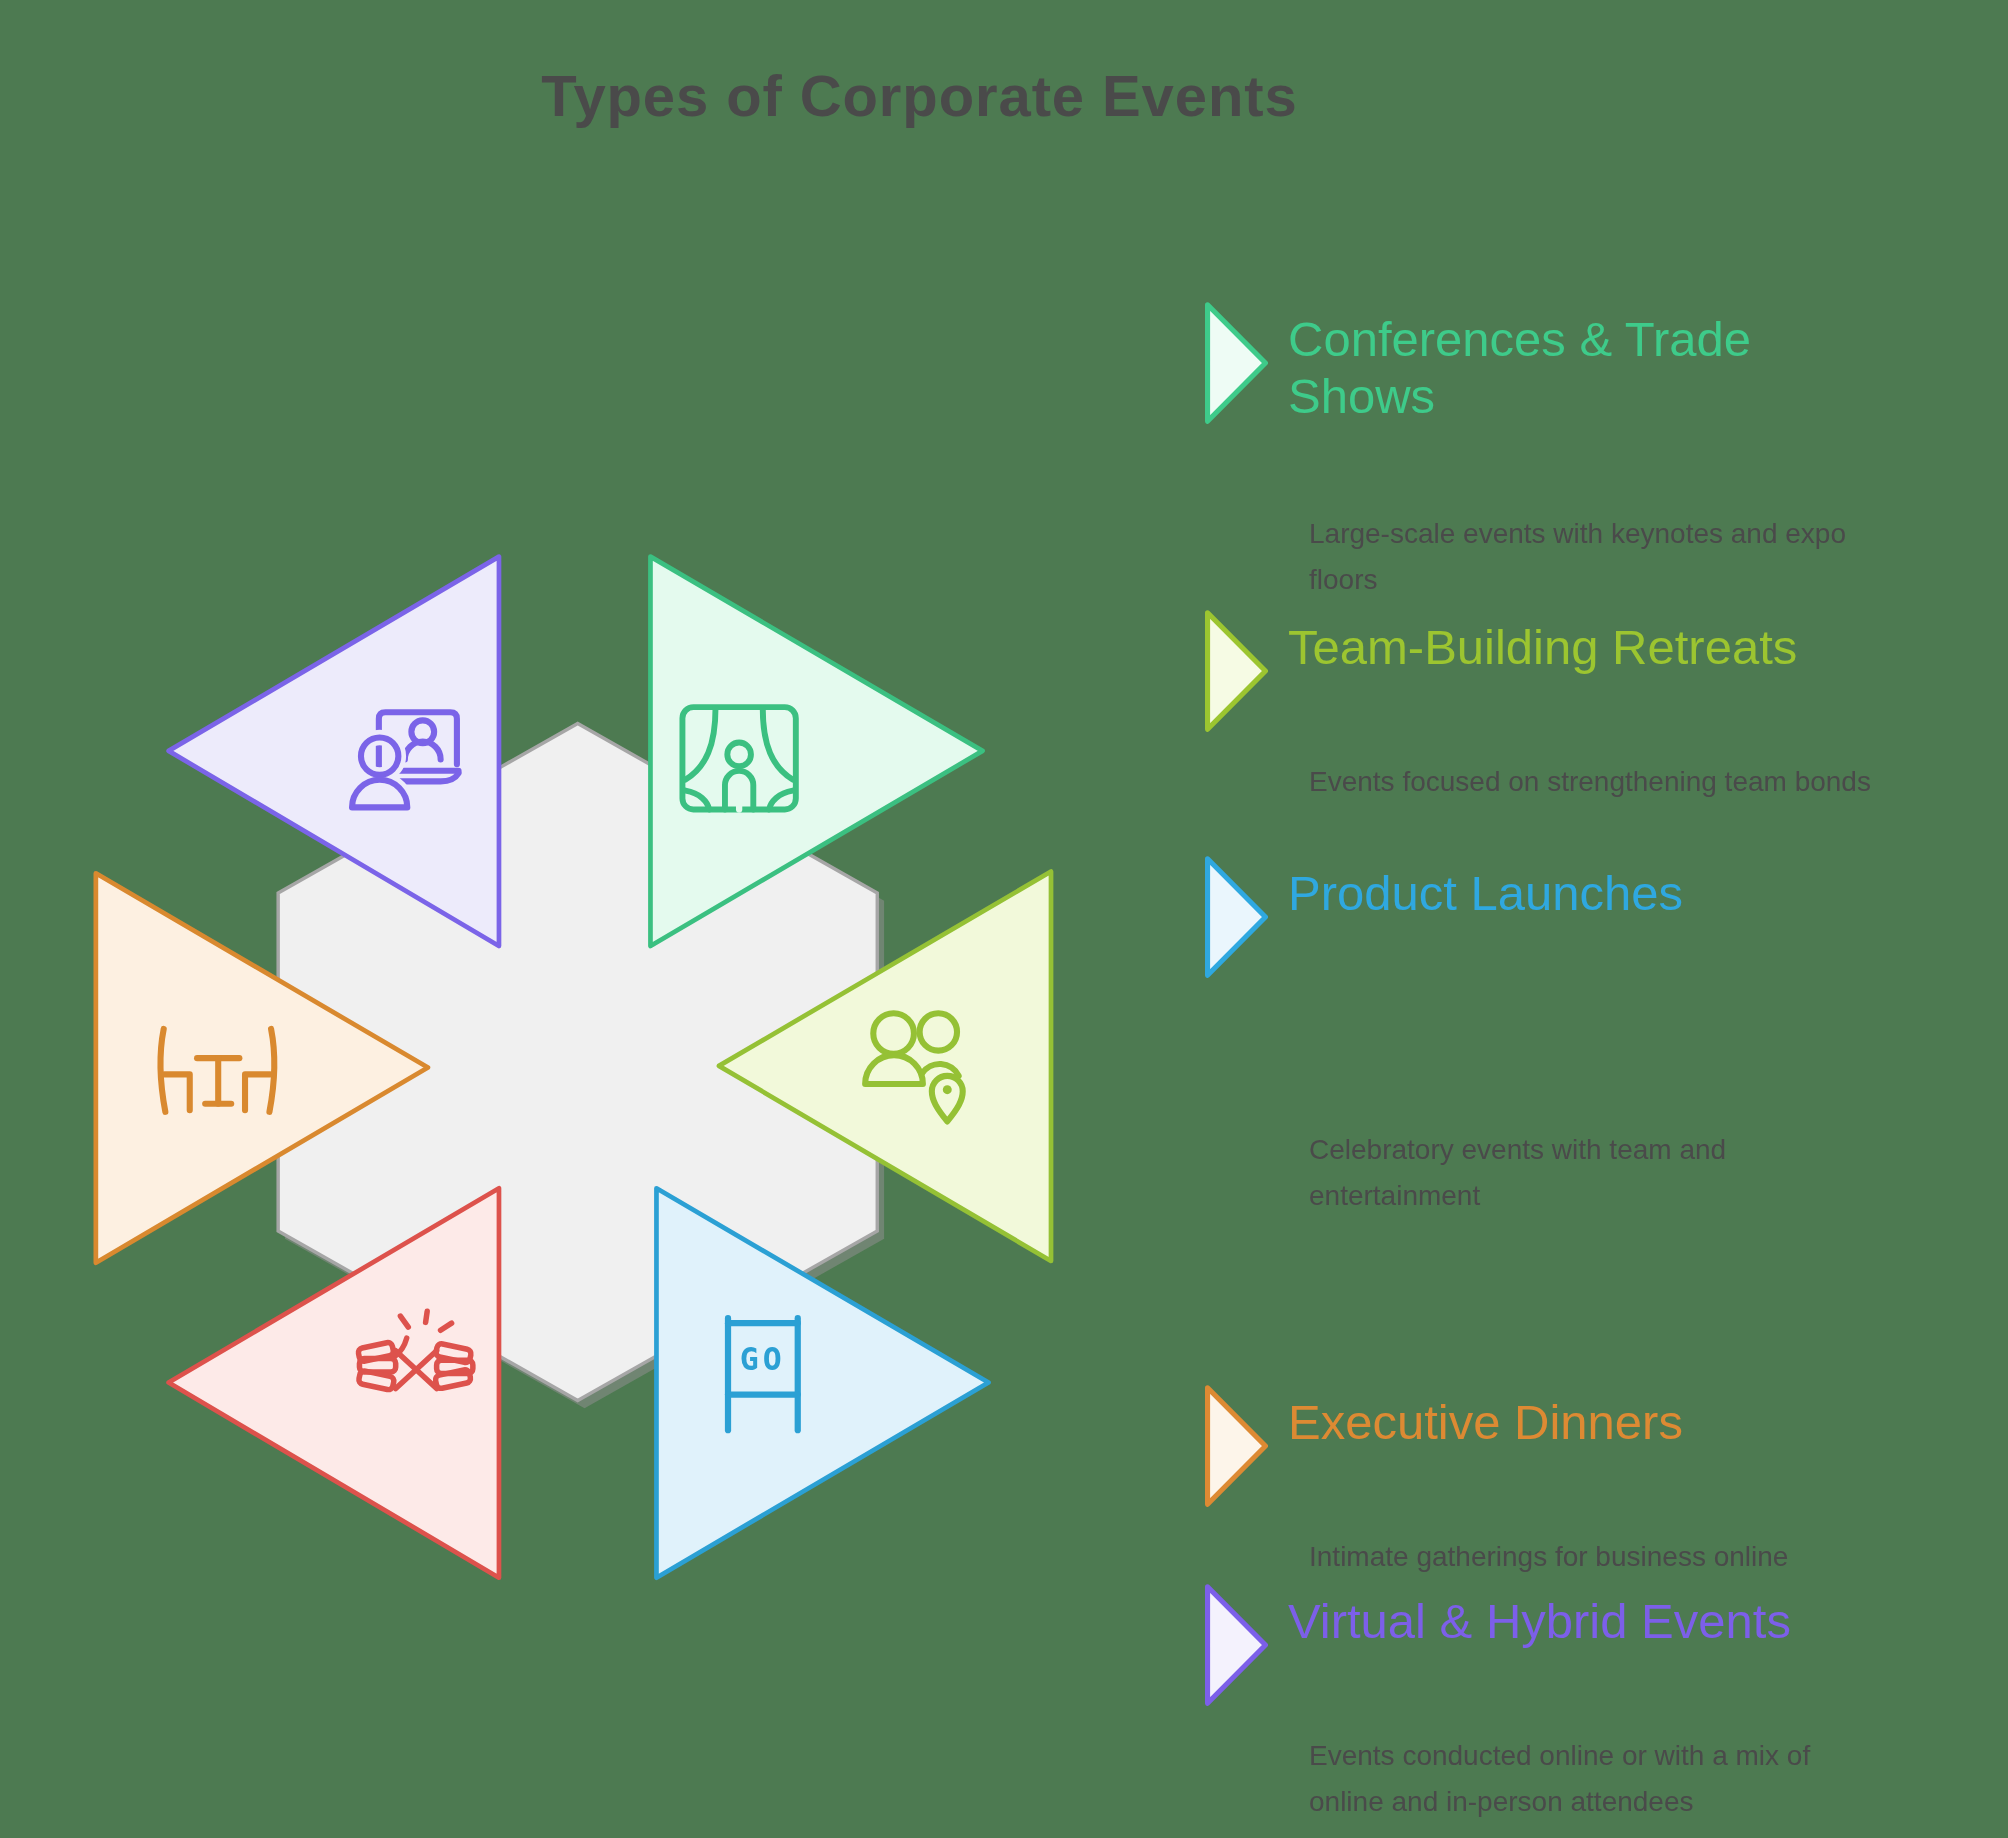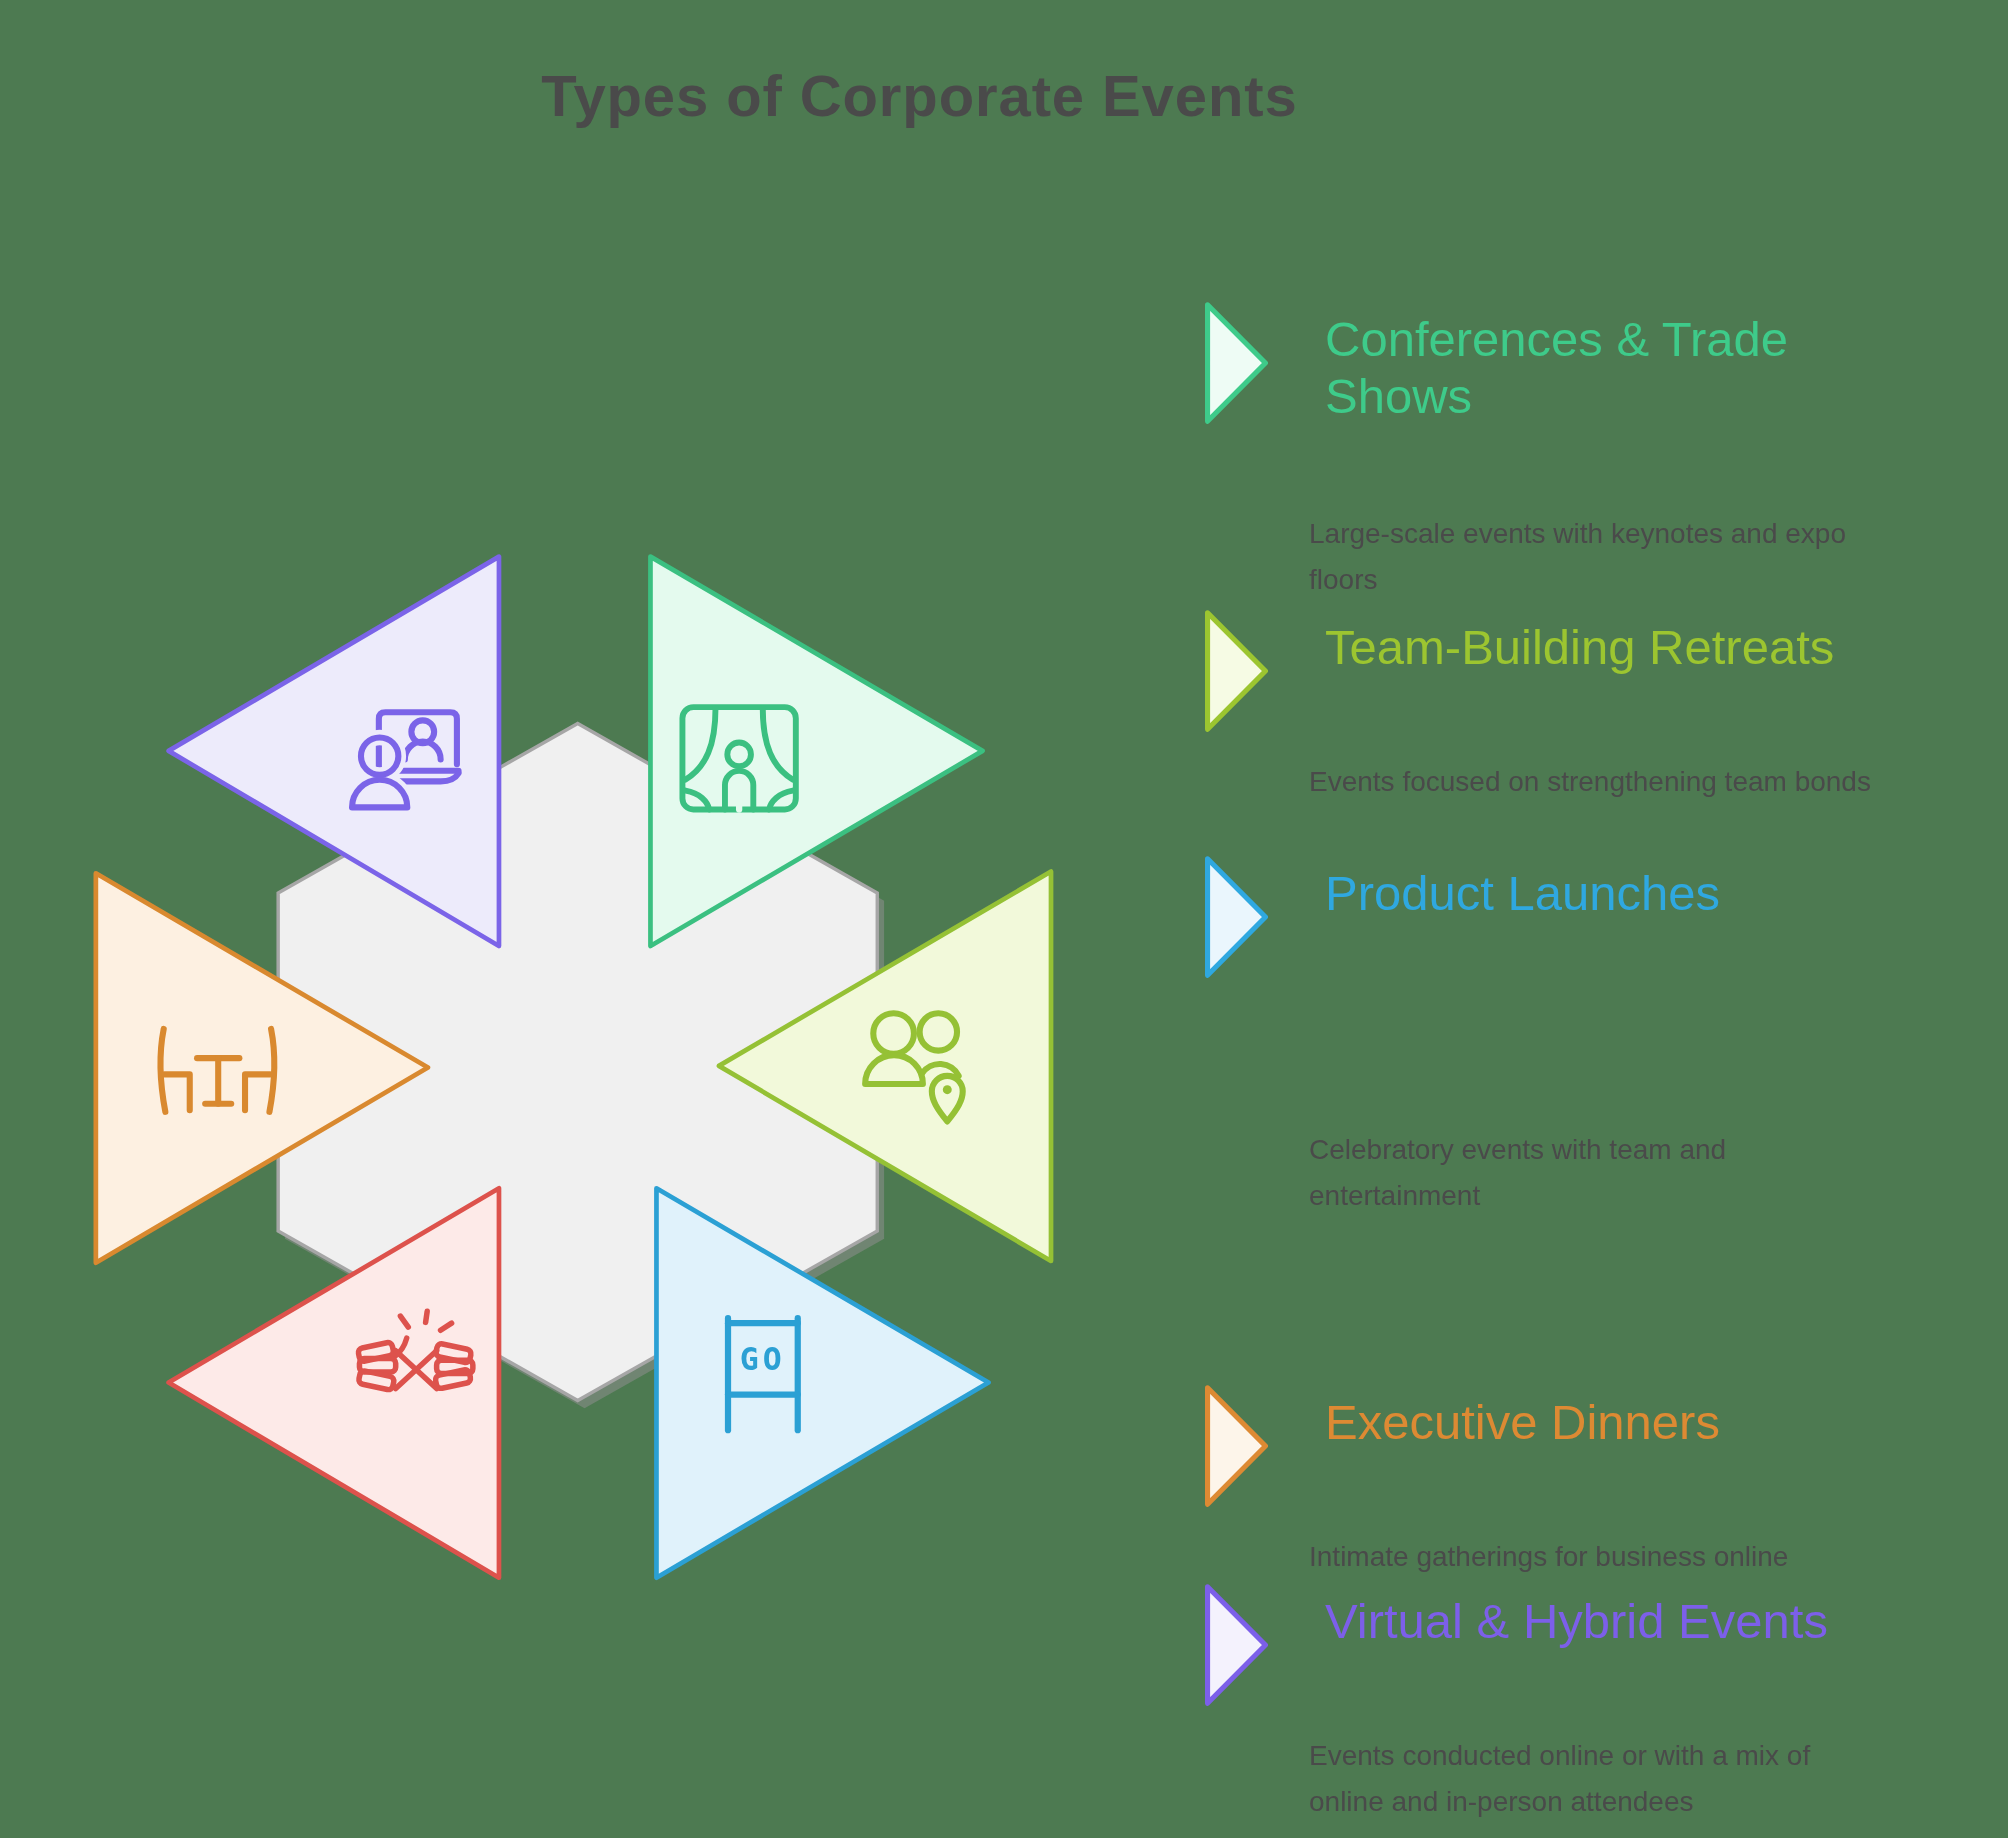--- a/index.html
+++ b/index.html
@@ -17,21 +17,21 @@
   
   .diagram-svg{position:absolute;left:0;top:0;}
   .tri{stroke-width:5.5;stroke-linejoin:round;}
   .icon{fill:none;stroke-linecap:round;stroke-linejoin:round;}
   
   .legend{position:absolute;left:1205px;top:0;width:770px;}
   .entry{position:absolute;left:0;}
   .entry-row{display:flex;align-items:flex-start;}
   .marker{flex:0 0 63px;width:63px;height:122px;}
   .entry-title{
-    margin-left:57px;padding-top:8.6px;line-height:57px;font-size:49px;
+    margin-left:20px;padding-top:8.6px;line-height:57px;font-size:49px;
     font-weight:400;max-width:548px;min-height:105px;
   }
   .entry-desc{
     margin-left:104px;margin-top:27px;font-size:28px;line-height:46px;
     color:#4a4a4a;max-width:582px;
   }
   .entry--tall .entry-desc{margin-top:86px;}
   .e1{top:302px;} .e2{top:610px;text-align:center;} .e3{top:856px;}
   .e4{top:1100px;} .e5{top:1385px;} .e6{top:1584px;}
   .c-teal  {color:#3ecb8a;} .c-lime  {color:#9cc530;} .c-blue  {color:#2fa8e0;}

